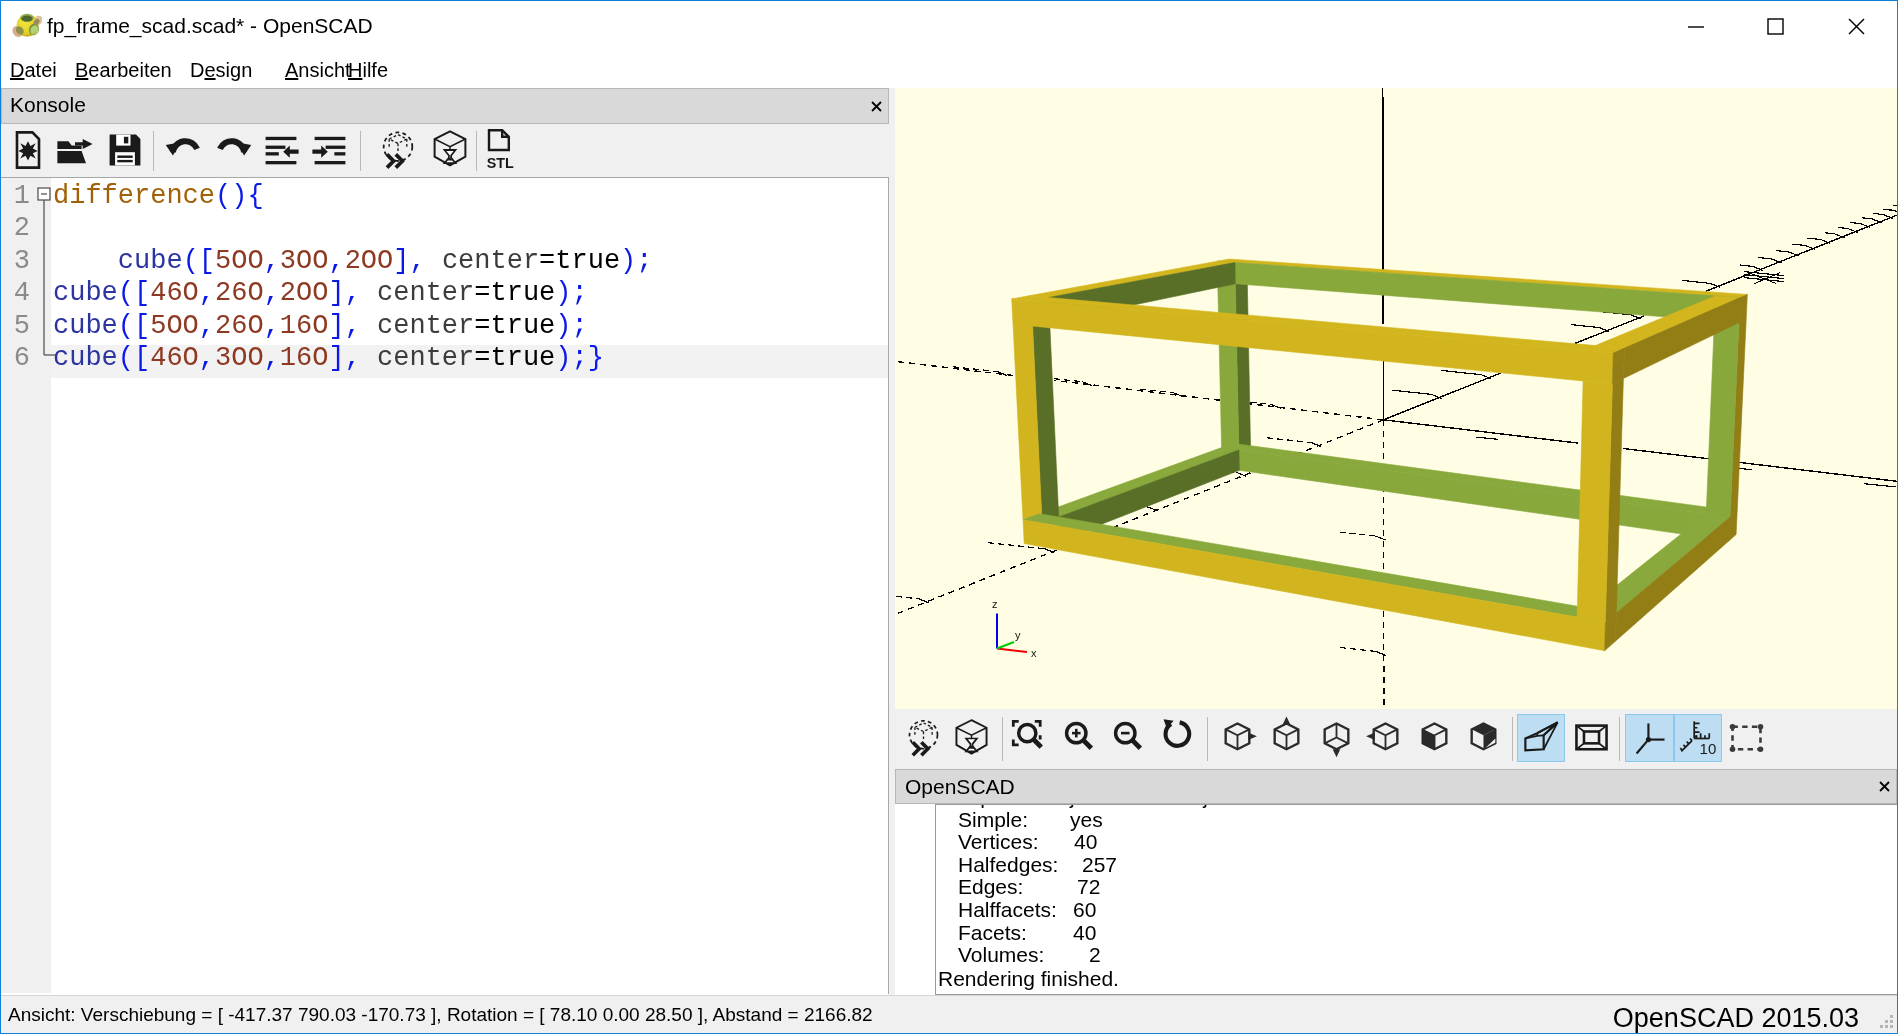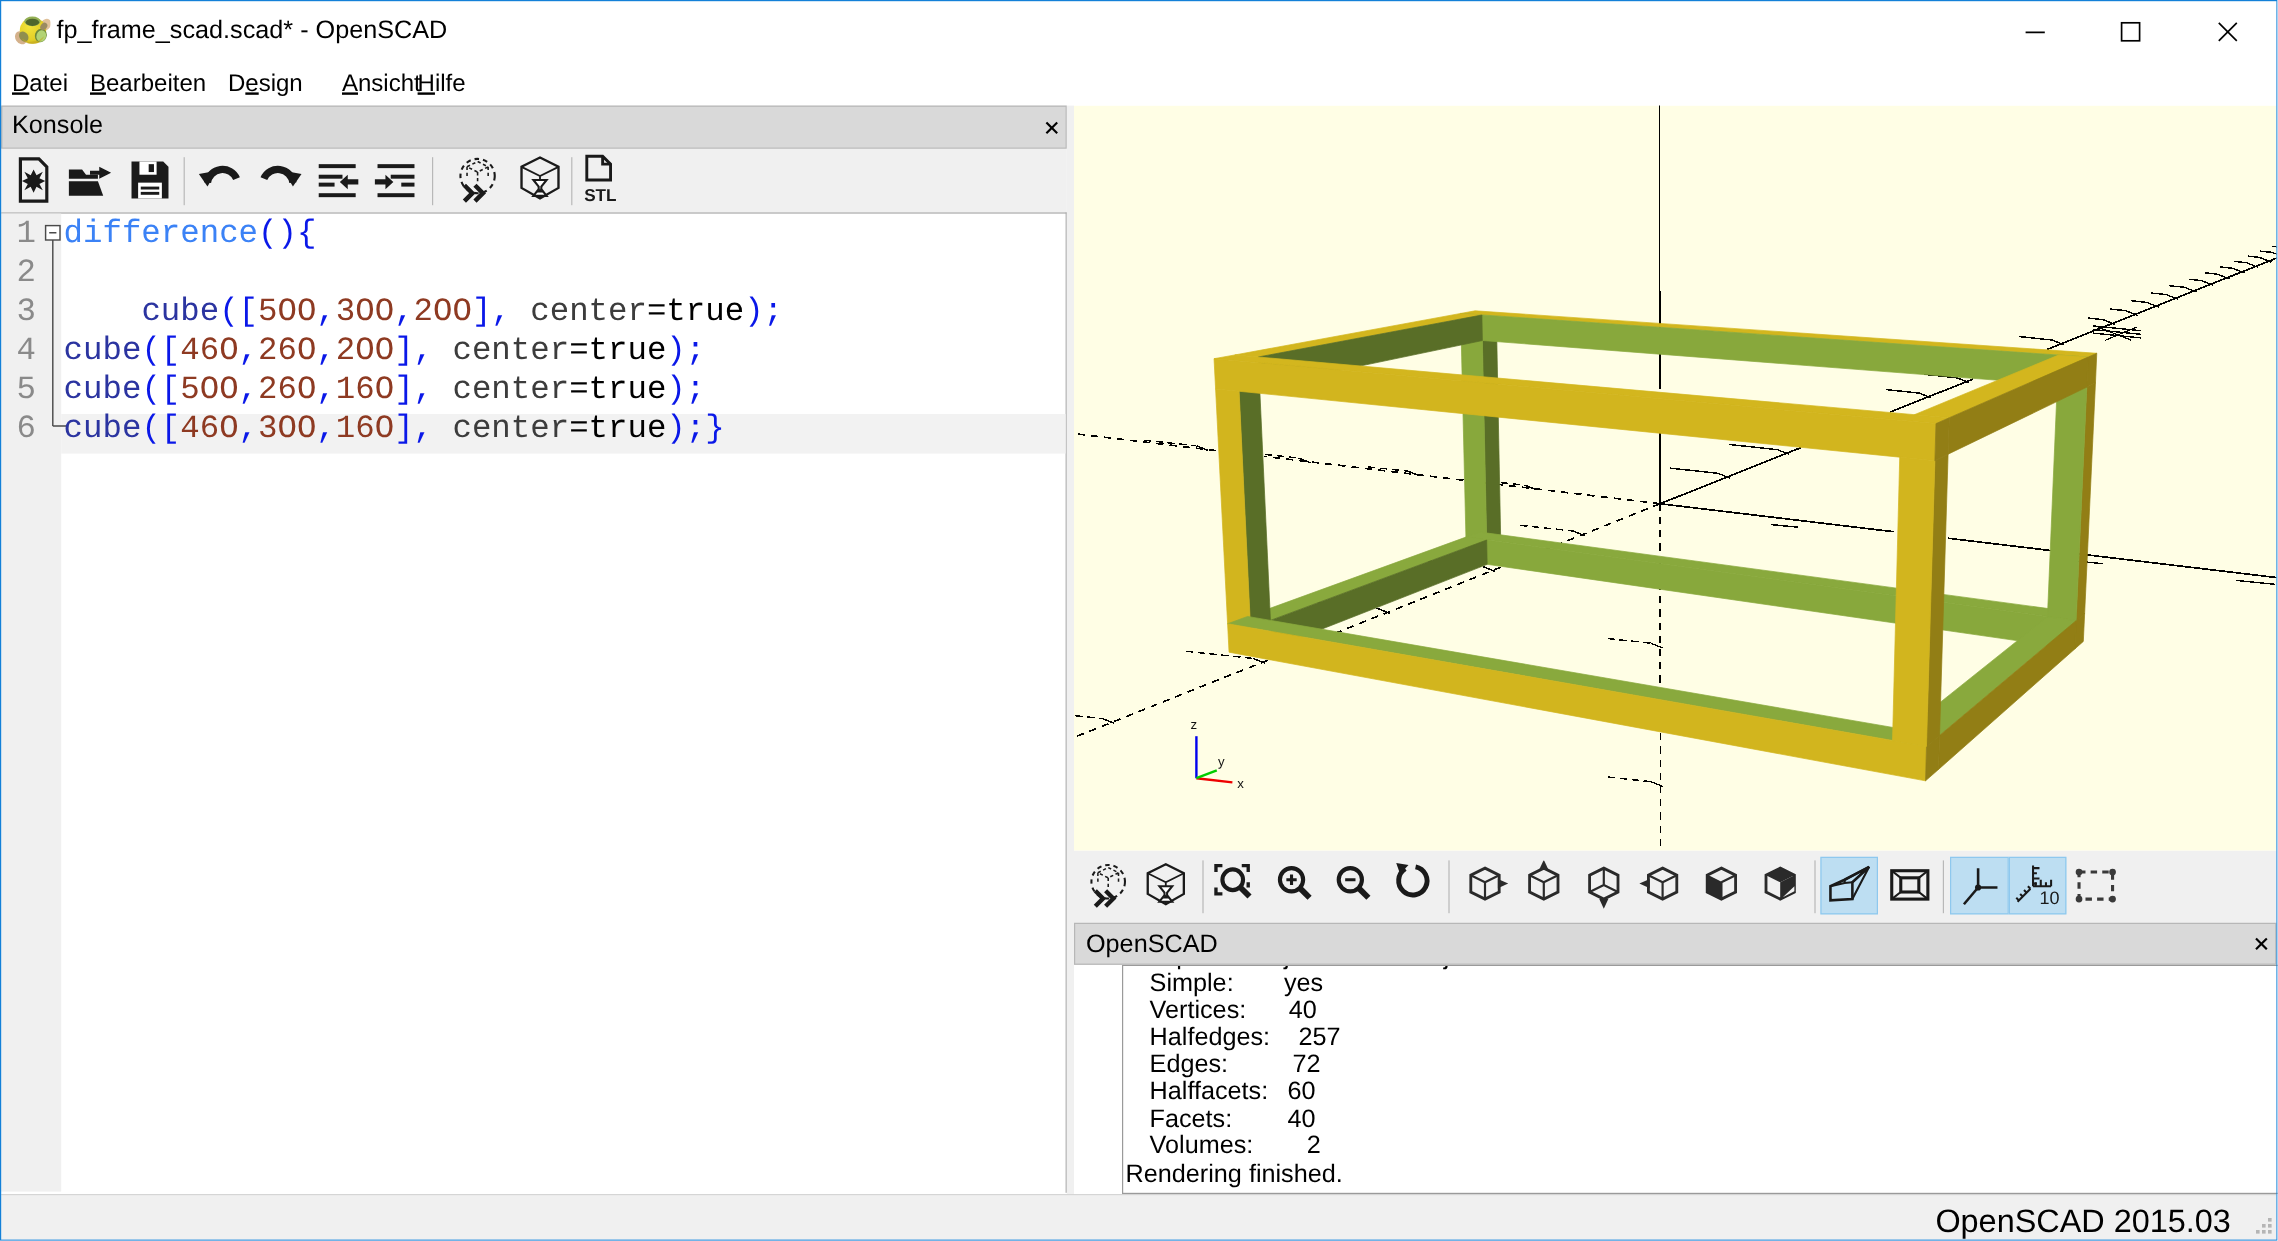--- a/index.html
+++ b/index.html
@@ -118,21 +118,21 @@
 <div class="abs" style="left:1px;top:177px;width:888px;height:817px;background:#fff;border-top:1px solid #a8a8a8;border-right:1px solid #a8a8a8"></div>
 <div class="abs" style="left:1px;top:178px;width:50px;height:815px;background:#f0f0f0"></div>
 <div class="abs" style="left:51px;top:345px;width:837px;height:33px;background:#f2f2f2"></div>
 <div class="abs mono" style="left:1px;top:180px;font-size:27px;line-height:32.4px;color:#8a8a8a;width:29px;text-align:right">1<br>2<br>3<br>4<br>5<br>6</div>
 <svg class="abs" style="left:36px;top:185px" width="30" height="185" viewBox="0 0 30 185">
  <line x1="8" y1="15" x2="8" y2="170" stroke="#4a4a4a" stroke-width="1.2"></line>
  <rect x="2" y="3" width="12" height="12" fill="#fff" stroke="#4a4a4a" stroke-width="1.2"></rect>
  <line x1="5" y1="9" x2="11" y2="9" stroke="#4a4a4a" stroke-width="1.2"></line>
  <path d="M8 170 h12" stroke="#4a4a4a" stroke-width="1.2" fill="none"></path>
 </svg>
-<div class="abs mono" style="left:53px;top:180px;font-size:27px;line-height:32.4px;white-space:pre"><span style="color:#3b82f6">difference</span><span style="color:#0a18e8">(){</span>
+<div class="abs mono" style="left:53px;top:180px;font-size:27px;line-height:32.4px;white-space:pre"><span style="color:#a16207">difference</span><span style="color:#0a18e8">(){</span>
 
 <span style="color:#0a18e8">    </span><span style="color:#2b34a0">cube</span><span style="color:#0a18e8">([</span><span style="color:#8e3a22">5OO</span><span style="color:#0a18e8">,</span><span style="color:#8e3a22">3OO</span><span style="color:#0a18e8">,</span><span style="color:#8e3a22">2OO</span><span style="color:#0a18e8">],</span> <span style="color:#3c3c3c">center</span><span style="color:#7O7O7O">=</span><span style="color:#1887Of">true</span><span style="color:#0a18e8">);</span>
 <span style="color:#2b34a0">cube</span><span style="color:#0a18e8">([</span><span style="color:#8e3a22">46O</span><span style="color:#0a18e8">,</span><span style="color:#8e3a22">26O</span><span style="color:#0a18e8">,</span><span style="color:#8e3a22">2OO</span><span style="color:#0a18e8">],</span> <span style="color:#3c3c3c">center</span><span style="color:#7O7O7O">=</span><span style="color:#1887Of">true</span><span style="color:#0a18e8">);</span>
 <span style="color:#2b34a0">cube</span><span style="color:#0a18e8">([</span><span style="color:#8e3a22">5OO</span><span style="color:#0a18e8">,</span><span style="color:#8e3a22">26O</span><span style="color:#0a18e8">,</span><span style="color:#8e3a22">16O</span><span style="color:#0a18e8">],</span> <span style="color:#3c3c3c">center</span><span style="color:#7O7O7O">=</span><span style="color:#1887Of">true</span><span style="color:#0a18e8">);</span>
 <span style="color:#2b34a0">cube</span><span style="color:#0a18e8">([</span><span style="color:#8e3a22">46O</span><span style="color:#0a18e8">,</span><span style="color:#8e3a22">3OO</span><span style="color:#0a18e8">,</span><span style="color:#8e3a22">16O</span><span style="color:#0a18e8">],</span> <span style="color:#3c3c3c">center</span><span style="color:#7O7O7O">=</span><span style="color:#1887Of">true</span><span style="color:#0a18e8">);}</span></div>
 <div class="abs" style="left:889px;top:88px;width:6px;height:907px;background:#f0f0f0"></div>
 <div class="abs" style="left:895px;top:88px;width:1002px;height:621px">
     <svg width="1002" height="621" viewBox="0 0 1002 621">
 <rect width="1002" height="621" fill="#fffee5"></rect>
 <line x1="488.4" y1="331.8" x2="683.0" y2="355.1" stroke="#000" stroke-width="1.4" shape-rendering="crispEdges"></line>
@@ -374,20 +374,21 @@
         <path d="M2 8 L8 2 L14 8" fill="none" stroke="#5a5a5a" stroke-width="2.6"></path>
       </svg>
   <div class="abs" style="left:0;top:100px;width:26px;height:60px;background:#cdcdcd"></div>
   <svg class="abs" style="left:5px;bottom:6px" width="16" height="10" viewBox="0 0 16 10">
         <path d="M2 2 L8 8 L14 2" fill="none" stroke="#5a5a5a" stroke-width="2.6"></path>
       </svg>
  </div>
 </div>
 
 <div class="abs" style="left:1px;top:995px;width:1896px;height:38px;background:#f0f0f0;border-top:1px solid #d5d5d5">
+ <div class="abs" style="left:7px;top:8px;font-size:19px;color:#000">Ansicht: Verschiebung = [ -417.37 790.03 -170.73 ], Rotation = [ 78.10 0.00 28.50 ], Abstand = 2166.82</div>
  <div class="abs" style="right:38px;top:7px;font-size:27px;color:#000">OpenSCAD 2015.03</div>
  <svg class="abs" style="right:2px;bottom:3px" width="16" height="16" viewBox="0 0 16 16">
   <g fill="#b5b5b5">
         <rect x="11" y="11" width="3" height="3"></rect>
         <rect x="11" y="6" width="3" height="3"></rect>
         <rect x="6" y="11" width="3" height="3"></rect>
         <rect x="11" y="1" width="3" height="3"></rect>
         <rect x="1" y="11" width="3" height="3"></rect>
         <rect x="6" y="6" width="3" height="3"></rect>
       </g>

